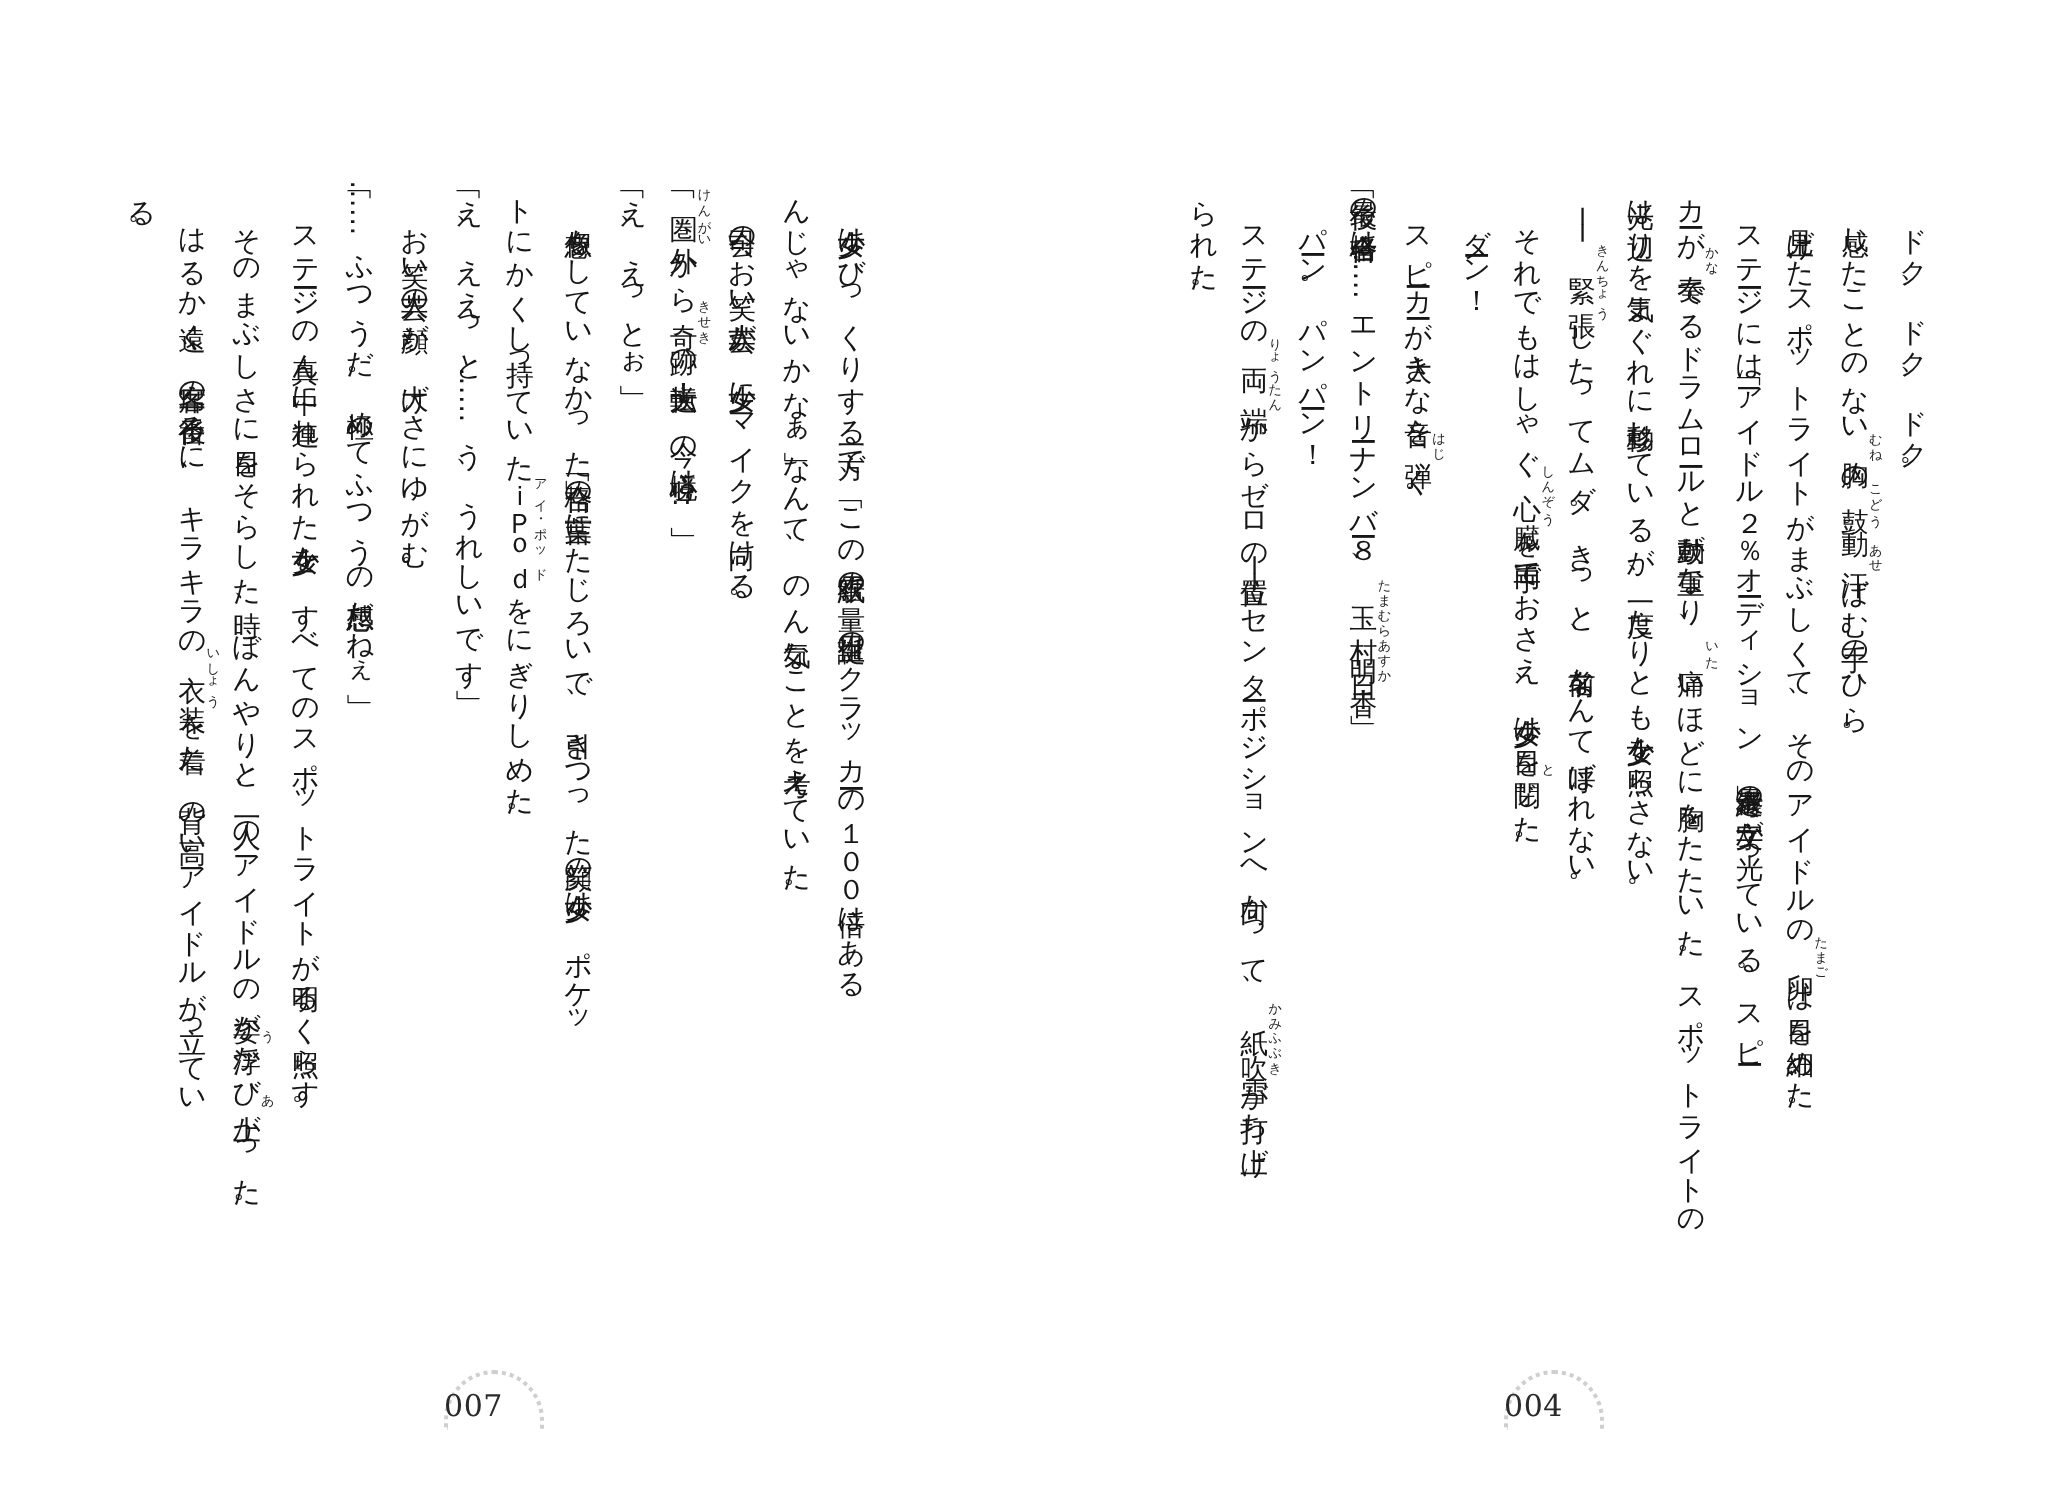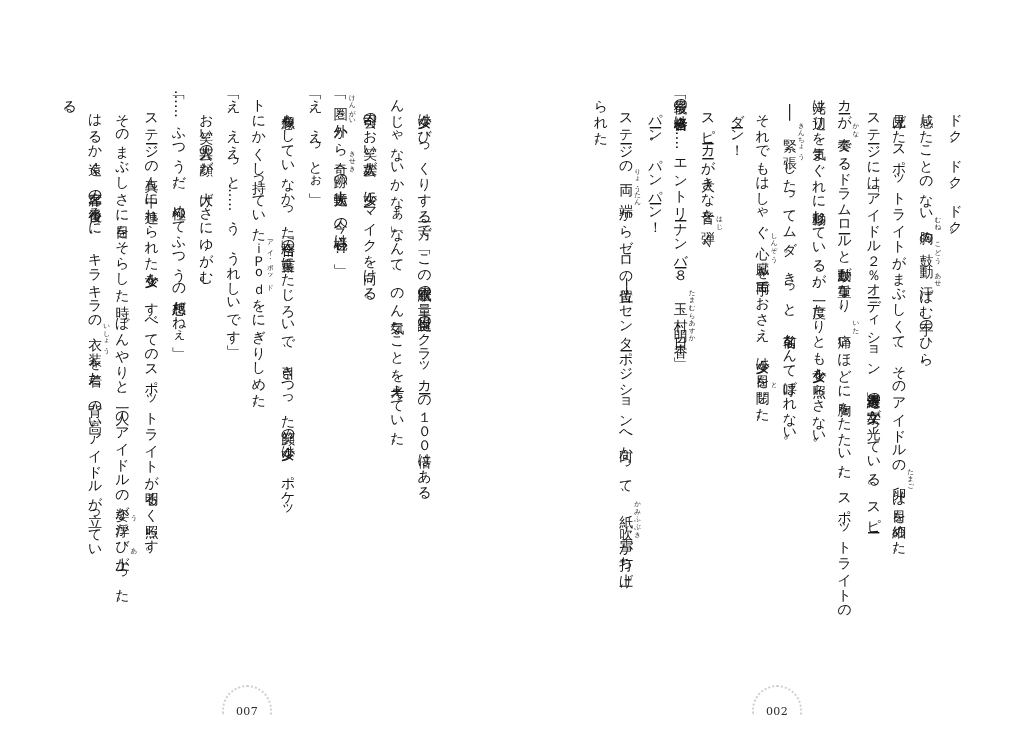--- a/index.html
+++ b/index.html
@@ -75,25 +75,24 @@
       top: 0;
       width: 46px;
       height: 28px;
       border: 2px dotted #cfcfcf;
       border-bottom: none;
       border-radius: 25px 25px 0 0;
     }
     .page-number {
       position: absolute;
       left: 0;
-      top: 20px;
+      top: 9px;
       width: 50px;
-      text-align: center;
       font-family: "DejaVu Serif", serif;
-      font-size: 11px;
+      font-size: 15px;
       color: #2a2a2a;
       letter-spacing: 0.3px;
     }
   </style>
 </head>
 <body>
 
 <div class="page left">
   <div class="text-block">
       <div class="line indent"><span>少女はびっくりする一方で、「この紙吹雪の量、誕生日のクラッカーの１００倍はある</span></div>
@@ -129,15 +128,15 @@
       <div class="line indent"><span>それでもはしゃぐ</span><ruby><span>心臓</span><rt>しんぞう</rt></ruby><span>を両手でおさえ、少女は目を</span><ruby><span>閉</span><rt>と</rt></ruby><span>じた。</span></div>
       <div class="line indent"><span>ダーン！</span></div>
       <div class="line indent"><span>スピーカーが大きな音を</span><ruby><span>弾</span><rt>はじ</rt></ruby><span>く。</span></div>
       <div class="line"><span>「最後の合格者は……エントリーナンバー８、</span><ruby><span>玉村</span><rt>たまむら</rt></ruby><ruby><span>明日香</span><rt>あすか</rt></ruby><span>！」</span></div>
       <div class="line indent"><span>パーン。パンパーン！</span></div>
       <div class="line indent"><span>ステージの</span><ruby><span>両端</span><rt>りょうたん</rt></ruby><span>からゼロの位置──センターポジションへ向かって、</span><ruby><span>紙吹雪</span><rt>かみふぶき</rt></ruby><span>が打ち上げ</span></div>
       <div class="line"><span>られた。</span></div>
     </div>
   <div class="page-number-wrap">
     <div class="ornament"></div>
-    <div class="page-number">002</div>
+    <div class="page-number">004</div>
   </div>
 </div>
 
 </body></html>

